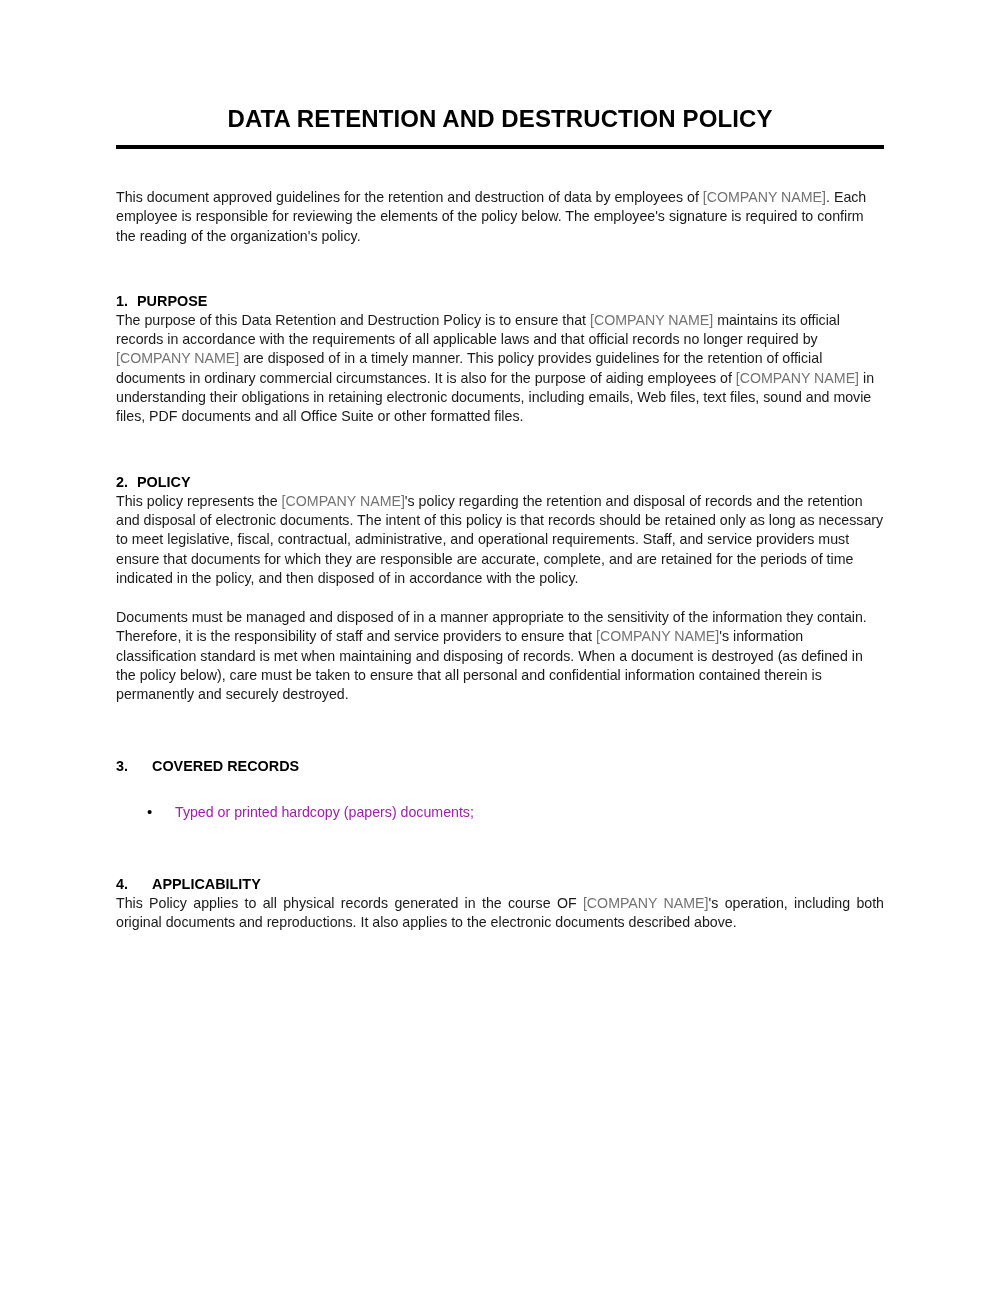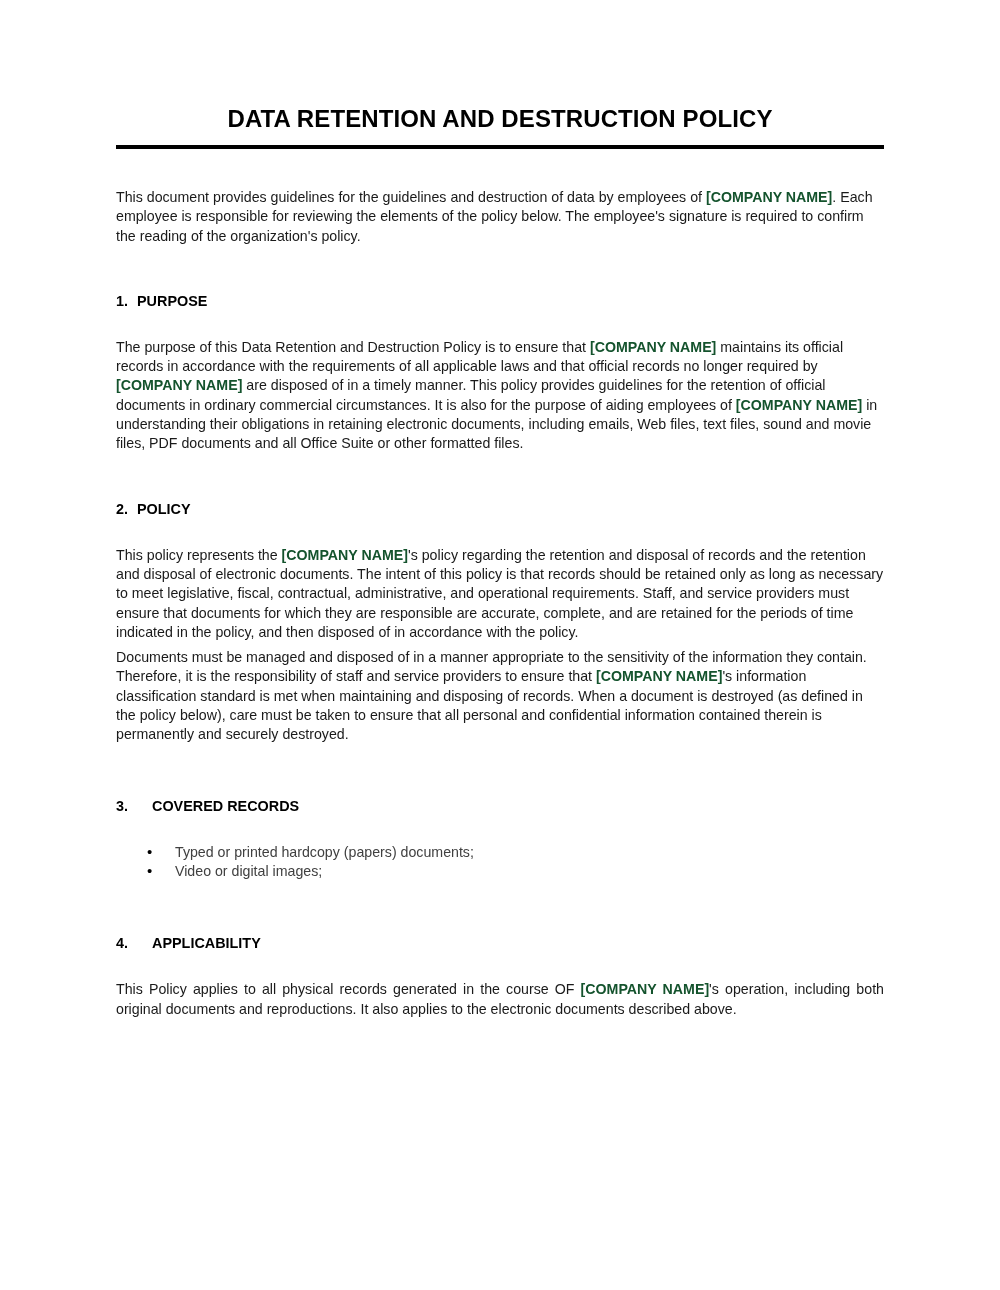--- a/index.html
+++ b/index.html
@@ -62,22 +62,22 @@
   .para.justified {
     text-align: justify;
     text-justify: inter-word;
   }
 
   .intro {
     margin-top: 39px;
   }
 
   b, .b {
-    font-weight: bold;
-    color: #14532d;
+    font-weight: normal;
+    color: #737373;
   }
 
   
   .section-heading {
     margin: 0;
     font-size: 14.4px;
     font-weight: bold;
     line-height: 19px;
     color: #000000;
     display: flex;
@@ -92,36 +92,36 @@
   
   .gap-sm .num { width: 21px; }
   
   .gap-lg .num { width: 36px; }
 
   .sec-1 { margin-top: 46px; }
   .sec-2 { margin-top: 46px; }
   .sec-3 { margin-top: 52px; }
   .sec-4 { margin-top: 53px; }
 
-  .heading-gap { margin-top: 27px; }
-  .para-gap    { margin-top: 6px; }
+  .heading-gap { }
+  .para-gap    { margin-top: 20px; }
 
   
   .bullets {
     margin: 27px 0 0 0;
     padding: 0;
     list-style: none;
     width: 750px;
   }
   .bullets li {
     position: relative;
     padding-left: 59px;
     font-size: 14.2px;
     line-height: 19.3px;
-    color: #404040;
+    color: #a21caf;
     margin-bottom: 0px;
   }
   .bullets li::before {
     content: "\2022";
     position: absolute;
     left: 31px;
     top: -1px;
     font-size: 15px;
     line-height: 19.3px;
     color: #000000;
@@ -146,42 +146,41 @@
 
 <div class="page">
 
   <div class="content">
 
     <h1 class="doc-title">DATA RETENTION AND DESTRUCTION POLICY</h1>
 
     <div class="title-rule"></div>
 
     <p class="para intro">
-      <span>This document provides guidelines for the guidelines and destruction of data by employees of </span><b>[COMPANY NAME]</b><span>. Each employee is responsible for reviewing the elements of the policy below. The employee's signature is required to confirm the reading of the organization's policy.</span>
+      <span>This document approved guidelines for the retention and destruction of data by employees of </span><b>[COMPANY NAME]</b><span>. Each employee is responsible for reviewing the elements of the policy below. The employee's signature is required to confirm the reading of the organization's policy.</span>
     </p>
 
     <div id="sections-host">
         <div class="section-heading sec-1 gap-sm">
           <span class="num">1.</span>
           <span class="label">PURPOSE</span>
         </div>
         <p class="para heading-gap"><span>The purpose of this Data Retention and Destruction Policy is to ensure that </span><b>[COMPANY NAME]</b><span> maintains its official records in accordance with the requirements of all applicable laws and that official records no longer required by </span><b>[COMPANY NAME]</b><span> are disposed of in a timely manner. This policy provides guidelines for the retention of official documents in ordinary commercial circumstances. It is also for the purpose of aiding employees of </span><b>[COMPANY NAME]</b><span> in understanding their obligations in retaining electronic documents, including emails, Web files, text files, sound and movie files, PDF documents and all Office Suite or other formatted files.</span></p>
         <div class="section-heading sec-2 gap-sm">
           <span class="num">2.</span>
           <span class="label">POLICY</span>
         </div>
         <p class="para heading-gap"><span>This policy represents the </span><b>[COMPANY NAME]</b><span>'s policy regarding the retention and disposal of records and the retention and disposal of electronic documents. The intent of this policy is that records should be retained only as long as necessary to meet legislative, fiscal, contractual, administrative, and operational requirements. Staff, and service providers must ensure that documents for which they are responsible are accurate, complete, and are retained for the periods of time indicated in the policy, and then disposed of in accordance with the policy.</span></p>
         <p class="para para-gap"><span>Documents must be managed and disposed of in a manner appropriate to the sensitivity of the information they contain. Therefore, it is the responsibility of staff and service providers to ensure that </span><b>[COMPANY NAME]</b><span>'s information classification standard is met when maintaining and disposing of records. When a document is destroyed (as defined in the policy below), care must be taken to ensure that all personal and confidential information contained therein is permanently and securely destroyed.</span></p>
         <div class="section-heading sec-3 gap-lg">
           <span class="num">3.</span>
           <span class="label">COVERED RECORDS</span>
         </div>
         <ul class="bullets">
           <li>Typed or printed hardcopy (papers) documents;</li>
-          <li>Video or digital images;</li>
         </ul>
         <div class="section-heading sec-4 gap-lg">
           <span class="num">4.</span>
           <span class="label">APPLICABILITY</span>
         </div>
         <p class="para heading-gap justified"><span>This Policy applies to all physical records generated in the course OF </span><b>[COMPANY NAME]</b><span>'s operation, including both original documents and reproductions. It also applies to the electronic documents described above.</span></p>
       </div>
 
   </div>
 

